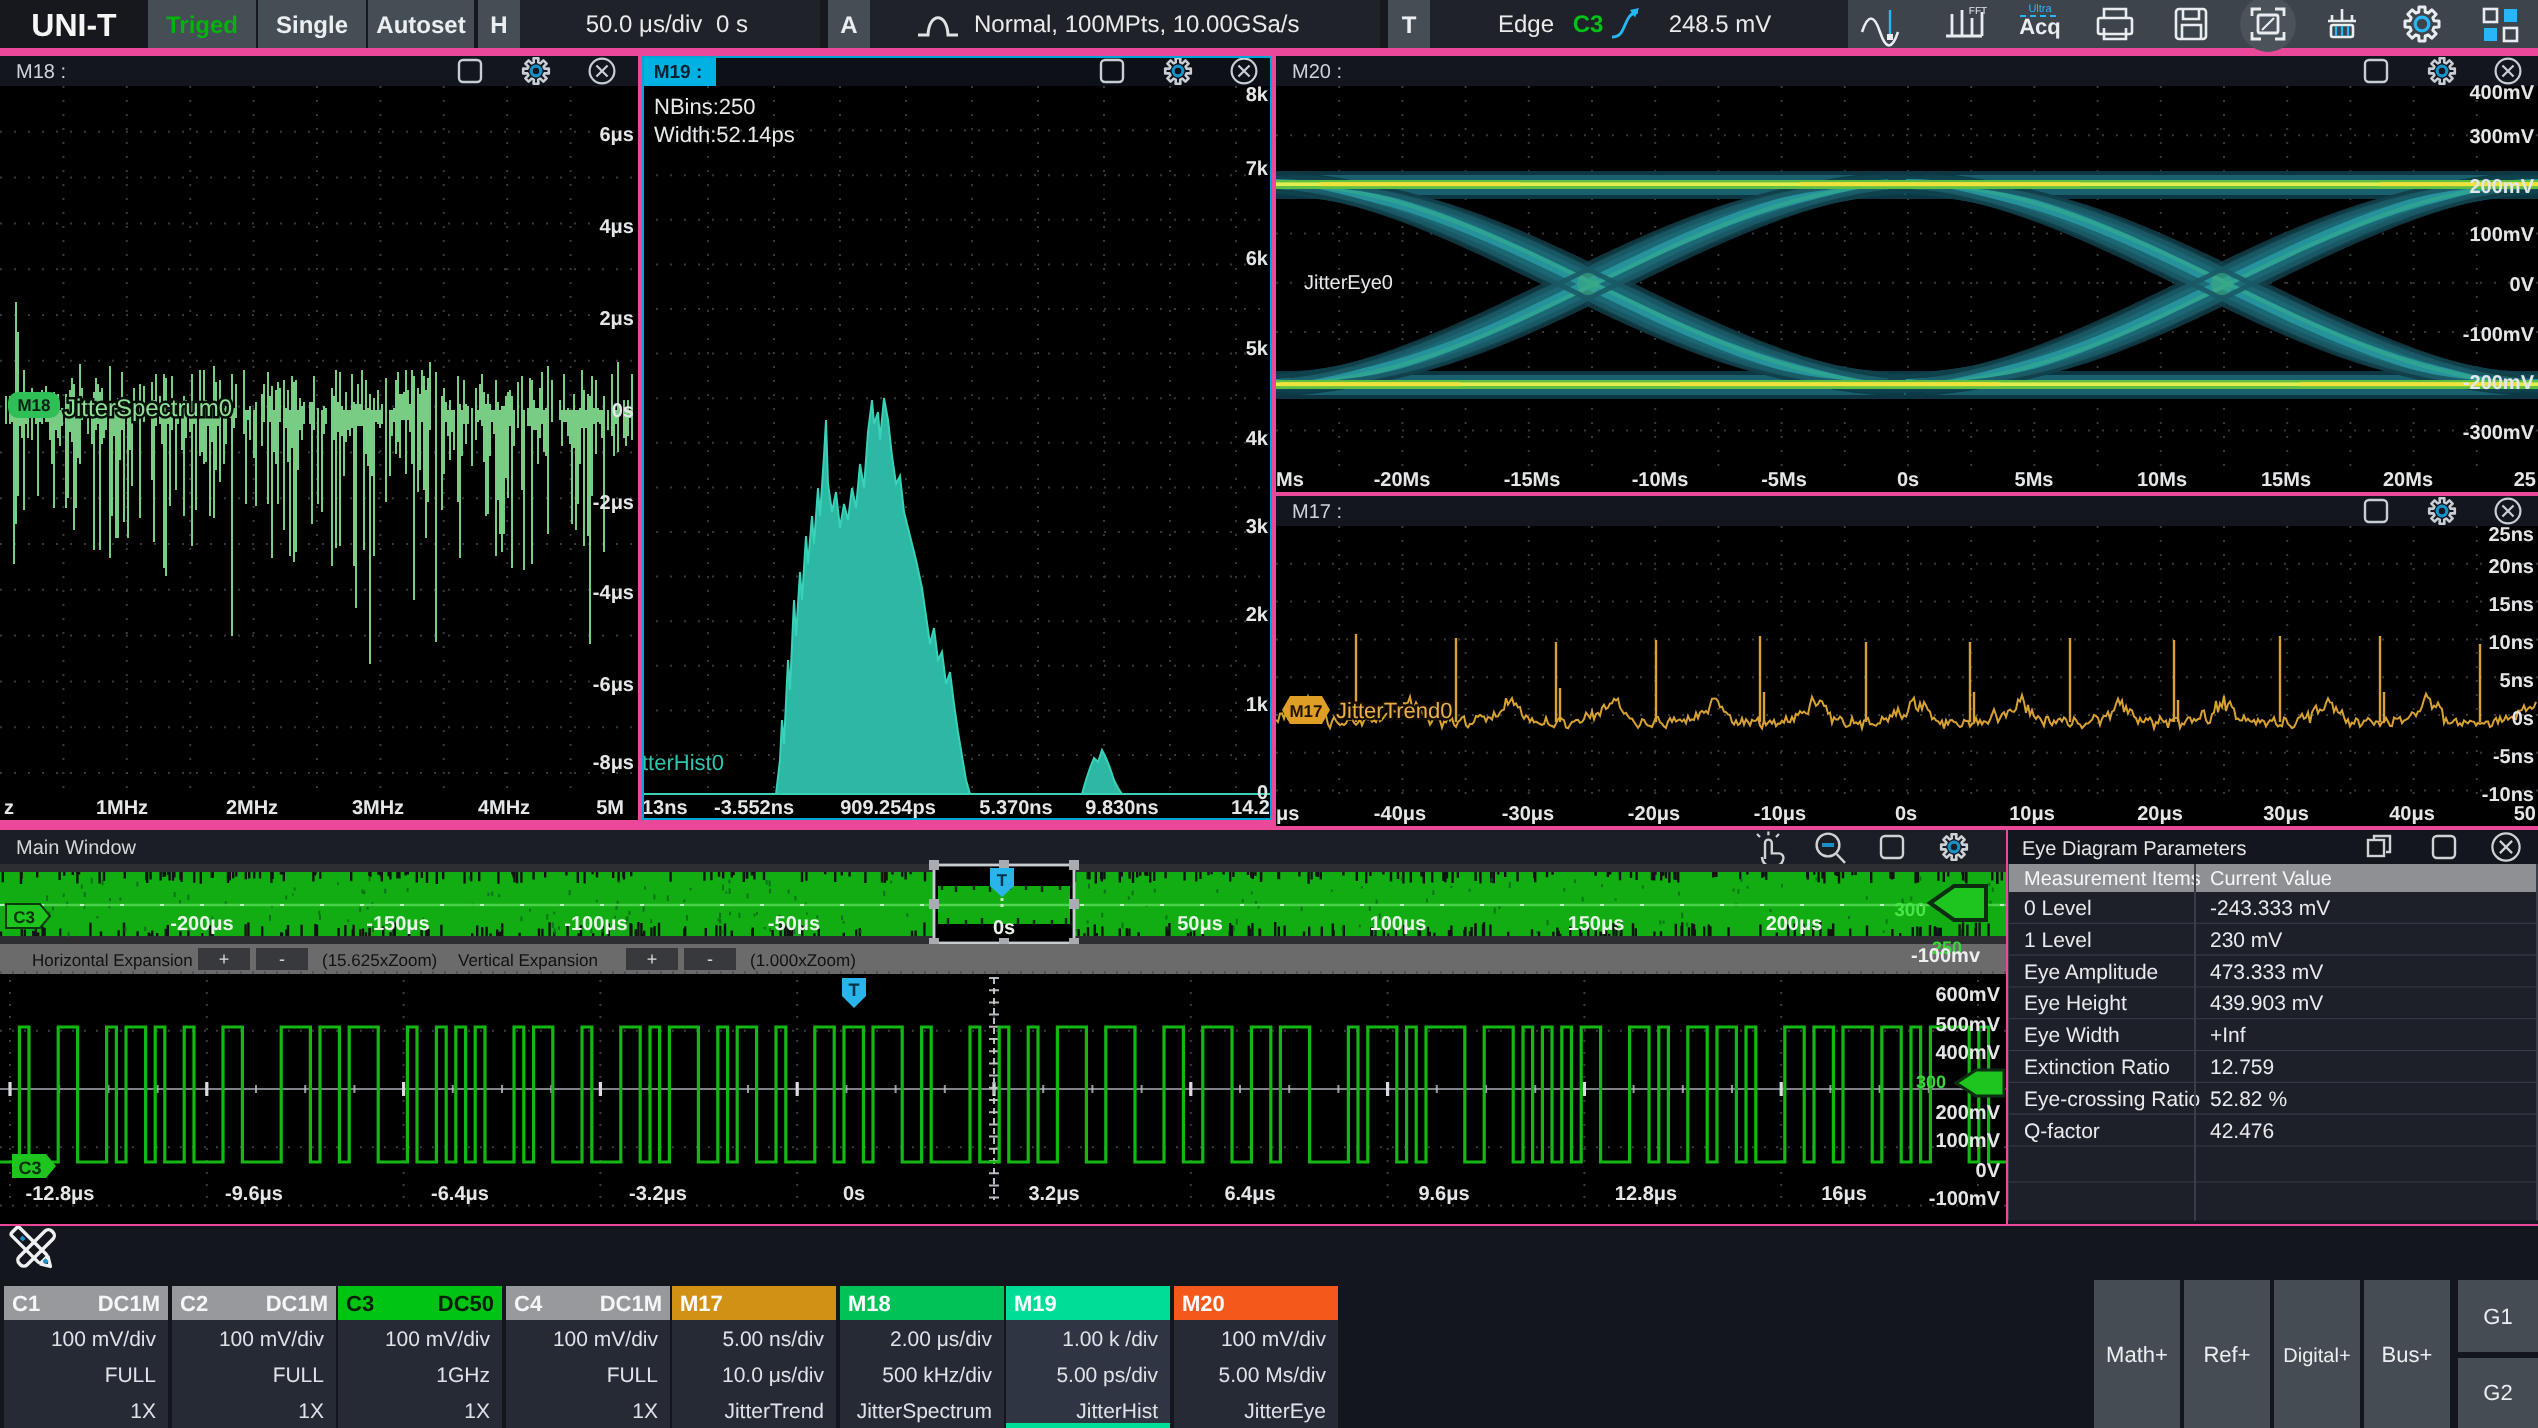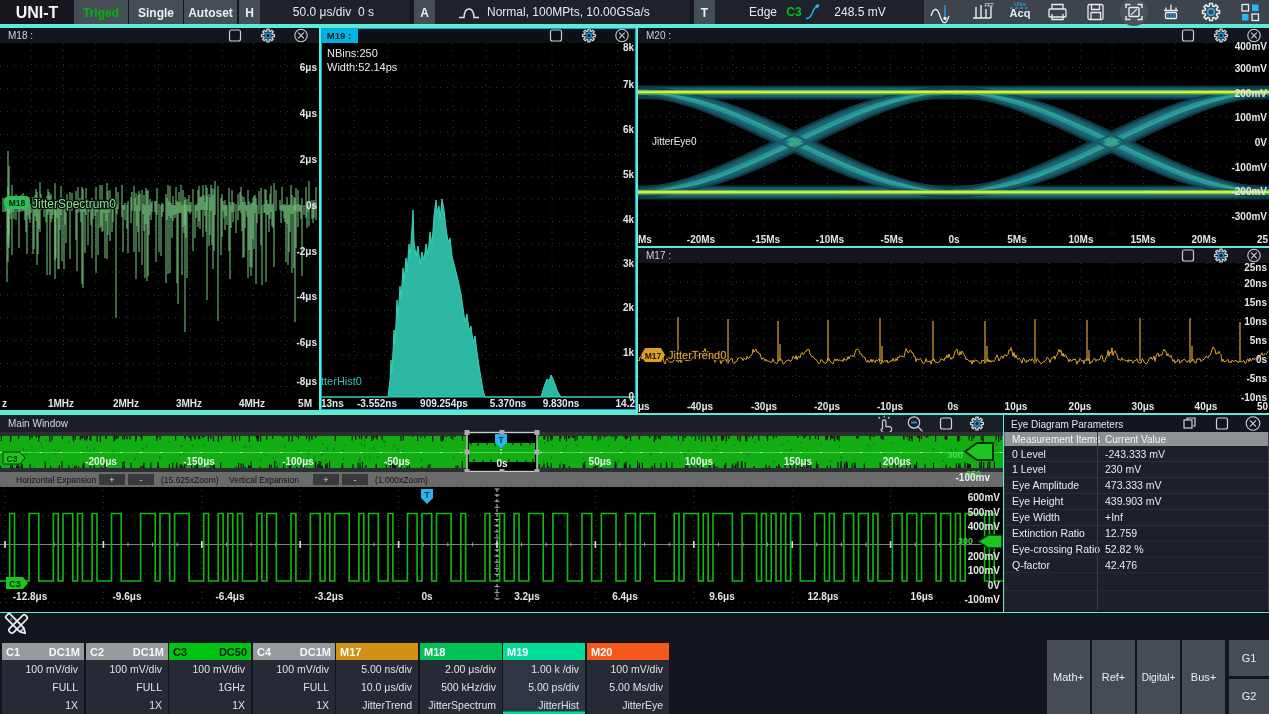--- a/index.html
+++ b/index.html
@@ -1,15 +1,15 @@
 <!DOCTYPE html>
 <html><head><meta charset="utf-8"><style>
 html,body{margin:0;padding:0;background:#000;}
 *{box-sizing:border-box;}
-#root{position:relative;width:1269px;height:714px;background:#5eead4;font-family:"Liberation Sans",sans-serif;overflow:hidden;}
+#root{position:relative;width:1269px;height:714px;background:#ec4899;font-family:"Liberation Sans",sans-serif;overflow:hidden;}
 .abs{position:absolute;}
 </style></head><body>
 <div id="root">
 <svg class="abs" style="left:0;top:0" width="1269" height="26" viewBox="0 0 1269 26">
 <rect x="0" y="0" width="1269" height="24" fill="#16181e"></rect>
 <rect x="924" y="0" width="345" height="24" fill="#3d444c"></rect>
 <text x="37" y="18" font-size="16" fill="#f5f5f5" text-anchor="middle" font-weight="bold" font-family="Liberation Sans, sans-serif">UNI-T</text>
 <rect x="74" y="0" width="54" height="24" fill="#454d55"></rect>
 <text x="101.0" y="16.5" font-size="12" fill="#00b40a" text-anchor="middle" font-weight="bold" font-family="Liberation Sans, sans-serif">Triged</text>
 <rect x="129" y="0" width="54" height="24" fill="#454d55"></rect>

